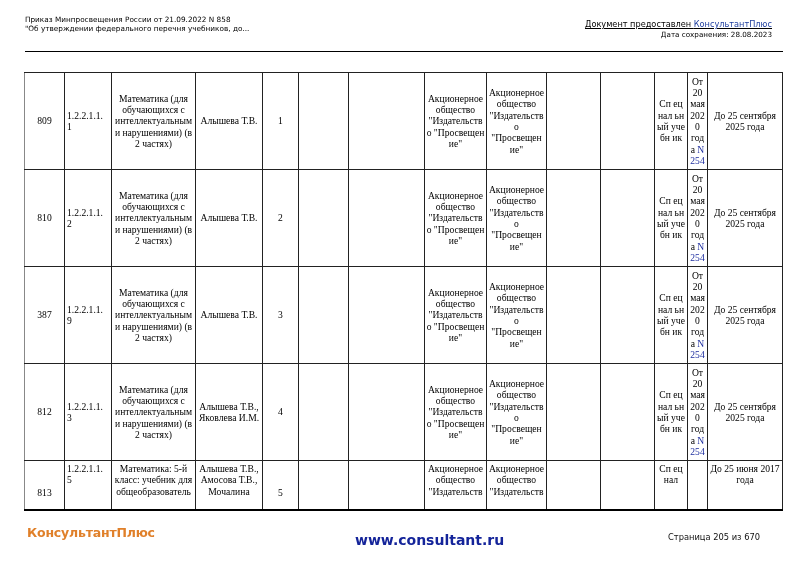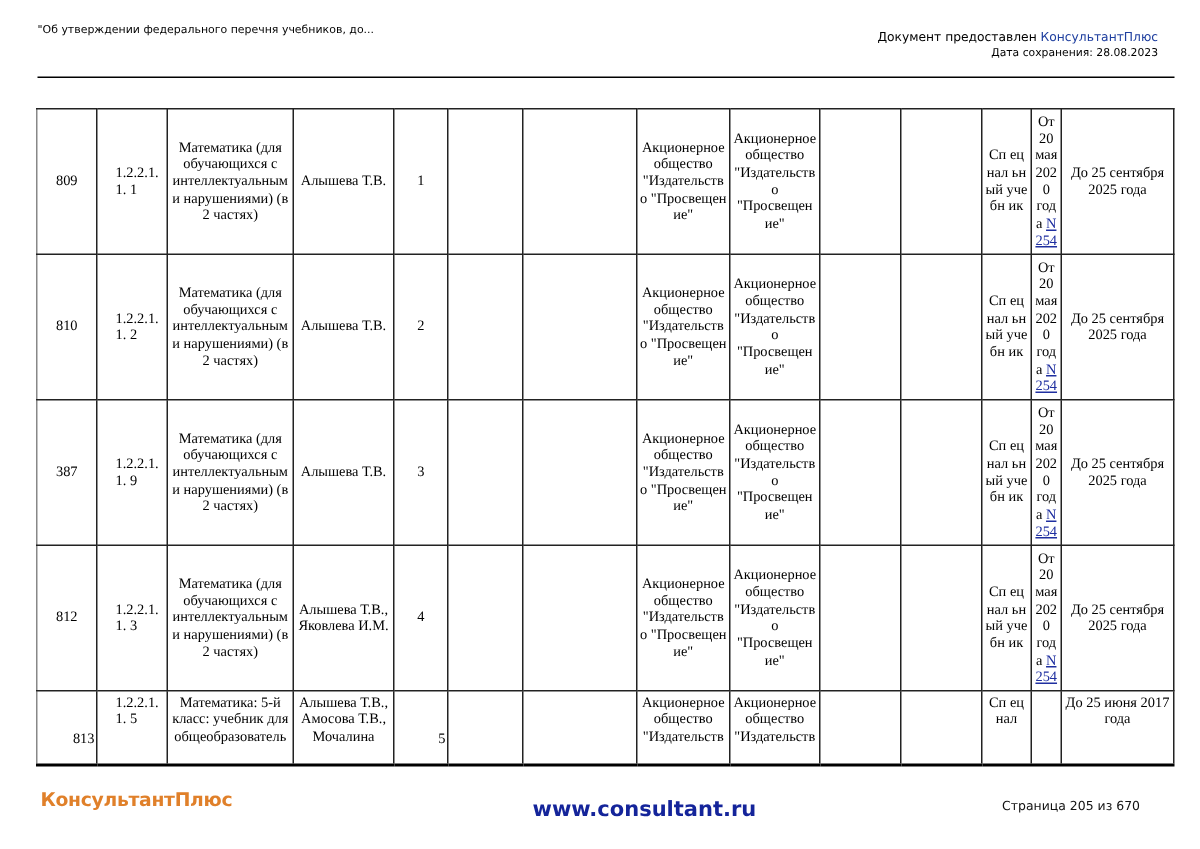--- a/index.html
+++ b/index.html
@@ -1,43 +1,44 @@
 <!DOCTYPE html>
 <html><head>
 <meta charset="utf-8">
 <style>
   html, body { margin: 0; padding: 0; background: #fff; }
   body { width: 800px; height: 566px; position: relative; overflow: hidden; font-family: "DejaVu Sans", sans-serif; color: #000; }
   .hdr-left { position: absolute; left: 25px; top: 15px; font-size: 7.3px; line-height: 9px; font-family: "DejaVu Sans", sans-serif; }
   .hdr-right { position: absolute; right: 28px; top: 20px; font-size: 7.6px; line-height: 9.5px; text-align: right; font-family: "DejaVu Sans", sans-serif; }
-  .hdr-right .line1 { font-size: 8.2px; }
+  .hdr-right .line1 { font-size: 8.2px; text-decoration: underline; }
   .hdr-right .brand { color: #1f3f9f; }
   .hdr-right .line2 { font-size: 7.2px; }
   .hdr-rule { position: absolute; left: 25px; width: 758px; top: 51px; height: 0; border-top: 1.6px solid #000; }
 
   table.doc { position: absolute; left: 24px; top: 72px; border-collapse: collapse; table-layout: fixed; width: 758px; font-family: "Liberation Serif", serif; font-size: 9.6px; line-height: 11.3px; }
   table.doc td { border: 1px solid #222; padding: 0 1px; text-align: center; vertical-align: middle; overflow: hidden; word-wrap: break-word; }
   table.doc td.c0 { border-left: 1.5px solid #888; }
-  table.doc td.c1 { text-align: left; vertical-align: middle; padding-left: 12px; border-left: 1.5px solid #999; }
+  table.doc td.c1 { text-align: left; vertical-align: middle; padding-left: 2px; border-left: 1.5px solid #999; }
   table.doc tr.full { height: 97px; }
   table.doc tr.partial { height: 49px; }
   table.doc tr.partial td { vertical-align: top; padding-top: 2px; }
-  table.doc tr.partial td.c0, table.doc tr.partial td.c4 { vertical-align: middle; padding-top: 15px; text-align: right; }
+  table.doc tr.partial td.c0, table.doc tr.partial td.c4 { vertical-align: middle; padding-top: 15px; }
   table.doc tr.partial td { border-bottom: 2.5px solid #000; }
-  .link { color: #1f2fa0; text-decoration: underline; }
+  .link { color: #1f2fa0; }
 
   .ftr-brand { position: absolute; left: 27px; top: 525px; font-family: "DejaVu Sans", sans-serif; font-weight: bold; font-size: 12.5px; color: #e0802a; letter-spacing: -0.2px; }
   .ftr-tagline { position: absolute; left: 27px; top: 568px; font-family: "DejaVu Sans", sans-serif; font-weight: bold; font-size: 6.6px; color: #111; margin-top: 17px; }
   .ftr-url { position: absolute; left: 355px; top: 532px; font-family: "DejaVu Sans", sans-serif; font-weight: bold; font-size: 14px; color: #14249a; }
   .ftr-page { position: absolute; right: 40px; top: 532px; font-family: "DejaVu Sans", sans-serif; font-size: 8.3px; color: #111; }
 </style>
 </head>
 <body>
 
 <div class="hdr-left">
+  <div>Приказ Минпросвещения России от 21.09.2022 N 858</div>
   <div>"Об утверждении федерального перечня учебников, до...</div>
 </div>
 
 <div class="hdr-right">
   <div class="line1"><span>Документ предоставлен </span><span class="brand">КонсультантПлюс</span></div>
   <div class="line2">Дата сохранения: 28.08.2023</div>
 </div>
 
 <div class="hdr-rule"></div>
 

